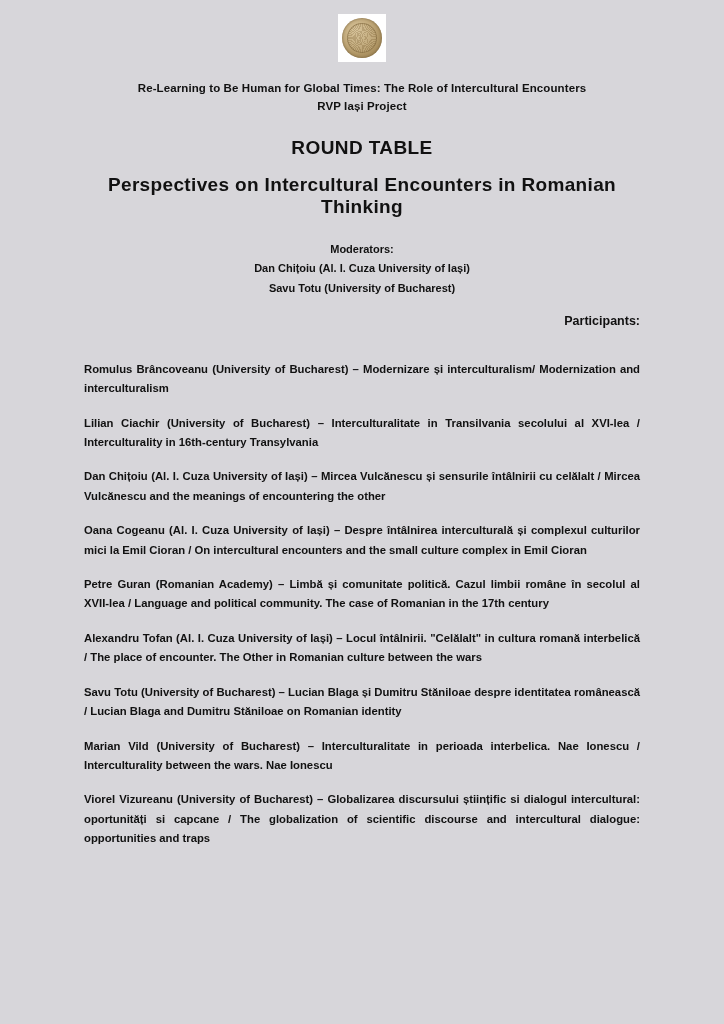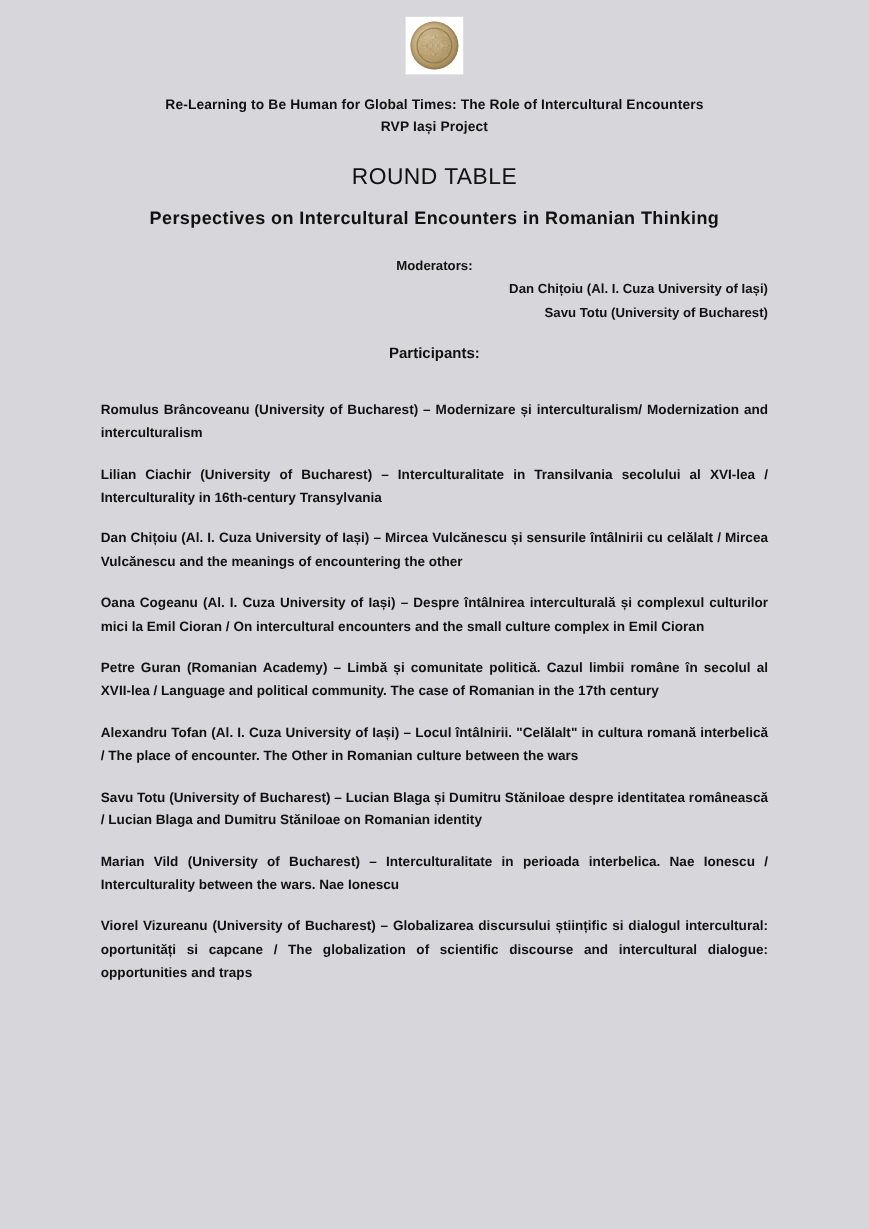--- a/index.html
+++ b/index.html
@@ -70,47 +70,47 @@
     line-height: 1.55;
     letter-spacing: .1px;
   }
   .project-title .line2 { display: block; }
 
   .round-table {
     margin: 0;
     padding-top: 21px;
     text-align: center;
     font-size: 19px;
-    font-weight: normal;
+    font-weight: bold;
     letter-spacing: .4px;
   }
 
   .subtitle {
     margin: 0;
     padding-top: 15px;
     text-align: center;
-    font-size: 15px;
+    font-size: 19px;
     font-weight: bold;
     letter-spacing: .35px;
   }
 
   
   .moderators {
     padding-top: 22px;
     text-align: center;
     font-size: 11px;
     font-weight: bold;
     line-height: 1.78;
   }
   .moderators .mod-heading { display: block; }
-  .moderators .mod-name { display: block; text-align: right; }
+  .moderators .mod-name { display: block; }
 
   .participants-heading {
     padding-top: 16px;
-    text-align: center;
+    text-align: right;
     font-size: 12.5px;
     font-weight: bold;
   }
 
   
   .participants {
     padding-top: 20px;
   }
   .participant {
     font-size: 11.3px;

